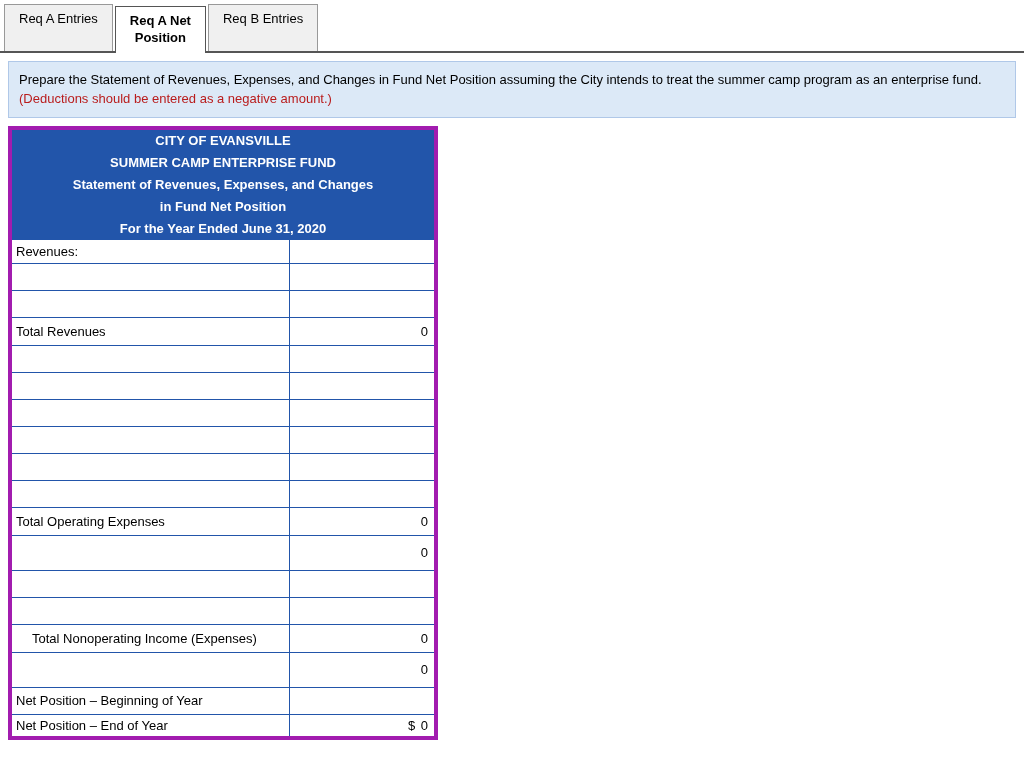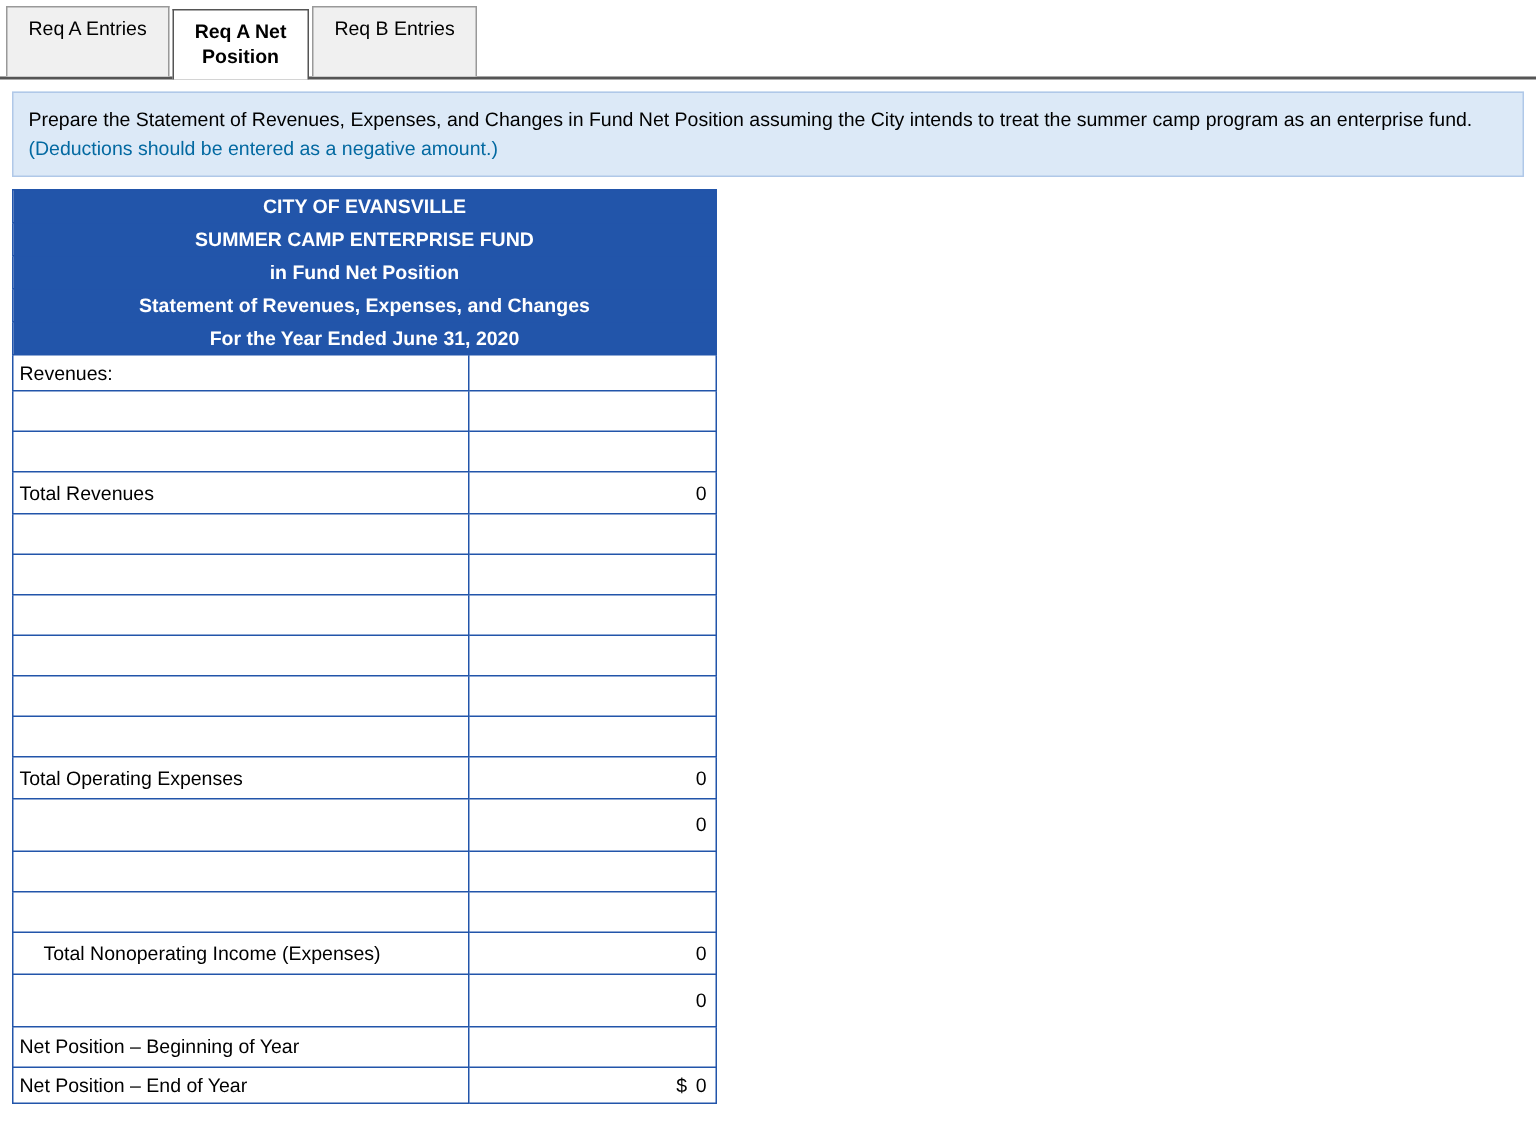--- a/index.html
+++ b/index.html
@@ -36,33 +36,33 @@
     
     .instruction-box {
       background: #dce9f7;
       border: 1px solid #b0c8e8;
       margin: 8px 8px 8px 8px;
       padding: 8px 10px;
       font-size: 13px;
       line-height: 1.5;
     }
     .instruction-box .red-text {
-      color: #0369a1;
+      color: #b91c1c;
     }
 
     
     .main-content {
       margin: 8px 8px;
     }
 
     
     .statement-table {
-      width: 470px;
+      width: 430px;
       border-collapse: collapse;
-      border: 1px solid #a21caf;
+      border: 4px solid #a21caf;
     }
 
     
     .header-row td {
       background: #2255aa;
       color: #fff;
       text-align: center;
       font-weight: bold;
       font-size: 13px;
       padding: 3px 6px;
@@ -152,24 +152,24 @@
   <table class="statement-table">
 
     <tbody>
         <tr class="header-row">
       <td colspan="2">CITY OF EVANSVILLE</td>
     </tr>
     <tr class="header-row">
       <td colspan="2">SUMMER CAMP ENTERPRISE FUND</td>
     </tr>
     <tr class="header-row">
+      <td colspan="2">Statement of Revenues, Expenses, and Changes</td>
+    </tr>
+    <tr class="header-row">
       <td colspan="2">in Fund Net Position</td>
-    </tr>
-    <tr class="header-row">
-      <td colspan="2">Statement of Revenues, Expenses, and Changes</td>
     </tr>
     <tr class="header-row">
       <td colspan="2">For the Year Ended June 31, 2020</td>
     </tr>
 
     <tr class="data-row">
       <td class="label-cell">Revenues:</td>
       <td class="value-cell input-cell"></td>
     </tr>
 

